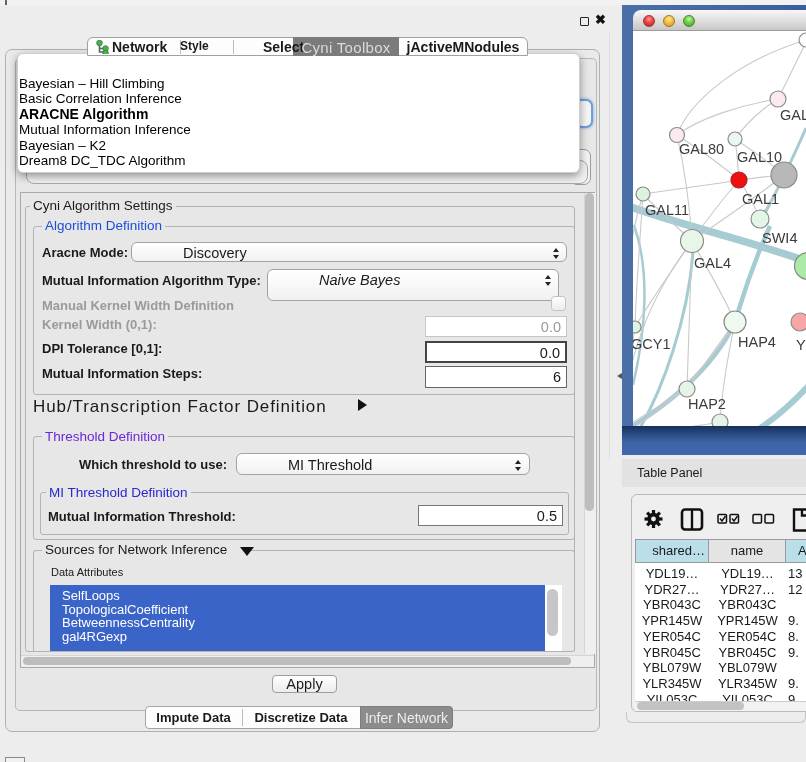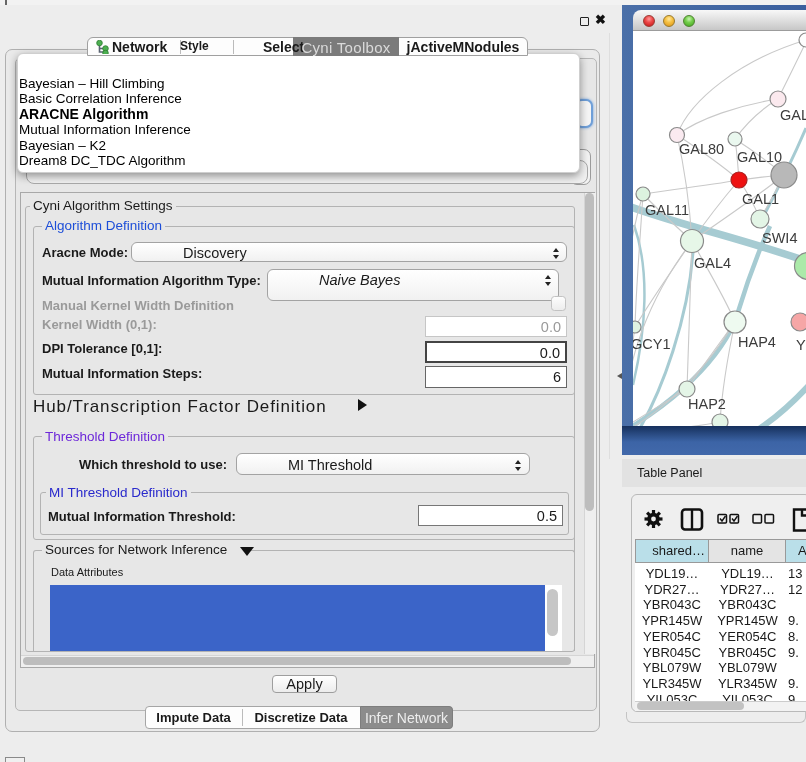--- a/index.html
+++ b/index.html
@@ -97,20 +97,21 @@
         <span>0.5</span>
       </div>
 
     <div class="grp" style="left:33px;top:550px;width:540px;height:100px;border-bottom:none;border-bottom-left-radius:0;border-bottom-right-radius:0;"></div>
     <div class="grptitle" style="left:42px;top:543px;padding-right:22px;">Sources for Network Inference</div>
     <span class="arr abs" style="left:240px;top:547px;border-left:7px solid transparent;border-right:7px solid transparent;border-top:9px solid #111;"></span>
 
     <div class="abs" style="left:39px;top:566px;font-size:11px;font-weight:normal;margin-left:12px;">Data Attributes</div>
     <div class="abs" style="left:50px;top:585px;width:512px;height:66px;background:#ffffff;overflow:hidden;">
       <div class="abs" style="left:0;top:0;width:495px;height:66px;background:#3b64c8;"></div>
+      <div class="abs" style="left:12px;top:4px;color:#fff;line-height:13.6px;font-size:13px;">SelfLoops<br>TopologicalCoefficient<br>BetweennessCentrality<br>gal4RGexp</div>
       <div class="abs" style="left:497px;top:4px;width:11px;height:47px;background:#c6c6c6;border-radius:6px;"></div>
     </div>
   </div>
 
   <div class="abs" style="left:583.5px;top:193px;width:11px;height:461px;background:#efefef;border-left:1px solid #d5d5d5;"></div>
   <div class="abs" style="left:585px;top:193px;width:8.5px;height:318px;background:#bdbdbd;border-radius:5px;"></div>
   <div class="abs" style="left:21px;top:655px;width:573px;height:11px;background:#efefef;border-top:1px solid #d5d5d5;"></div>
   <div class="abs" style="left:23px;top:656.5px;width:548px;height:8.5px;background:#bdbdbd;border-radius:5px;"></div>
 
   <div class="abs" style="left:272px;top:675px;width:65px;height:18px;border:1px solid #9e9e9e;border-radius:4px;background:linear-gradient(#ffffff,#ececec);box-sizing:border-box;text-align:center;line-height:16px;font-size:14.5px;">Apply</div>

